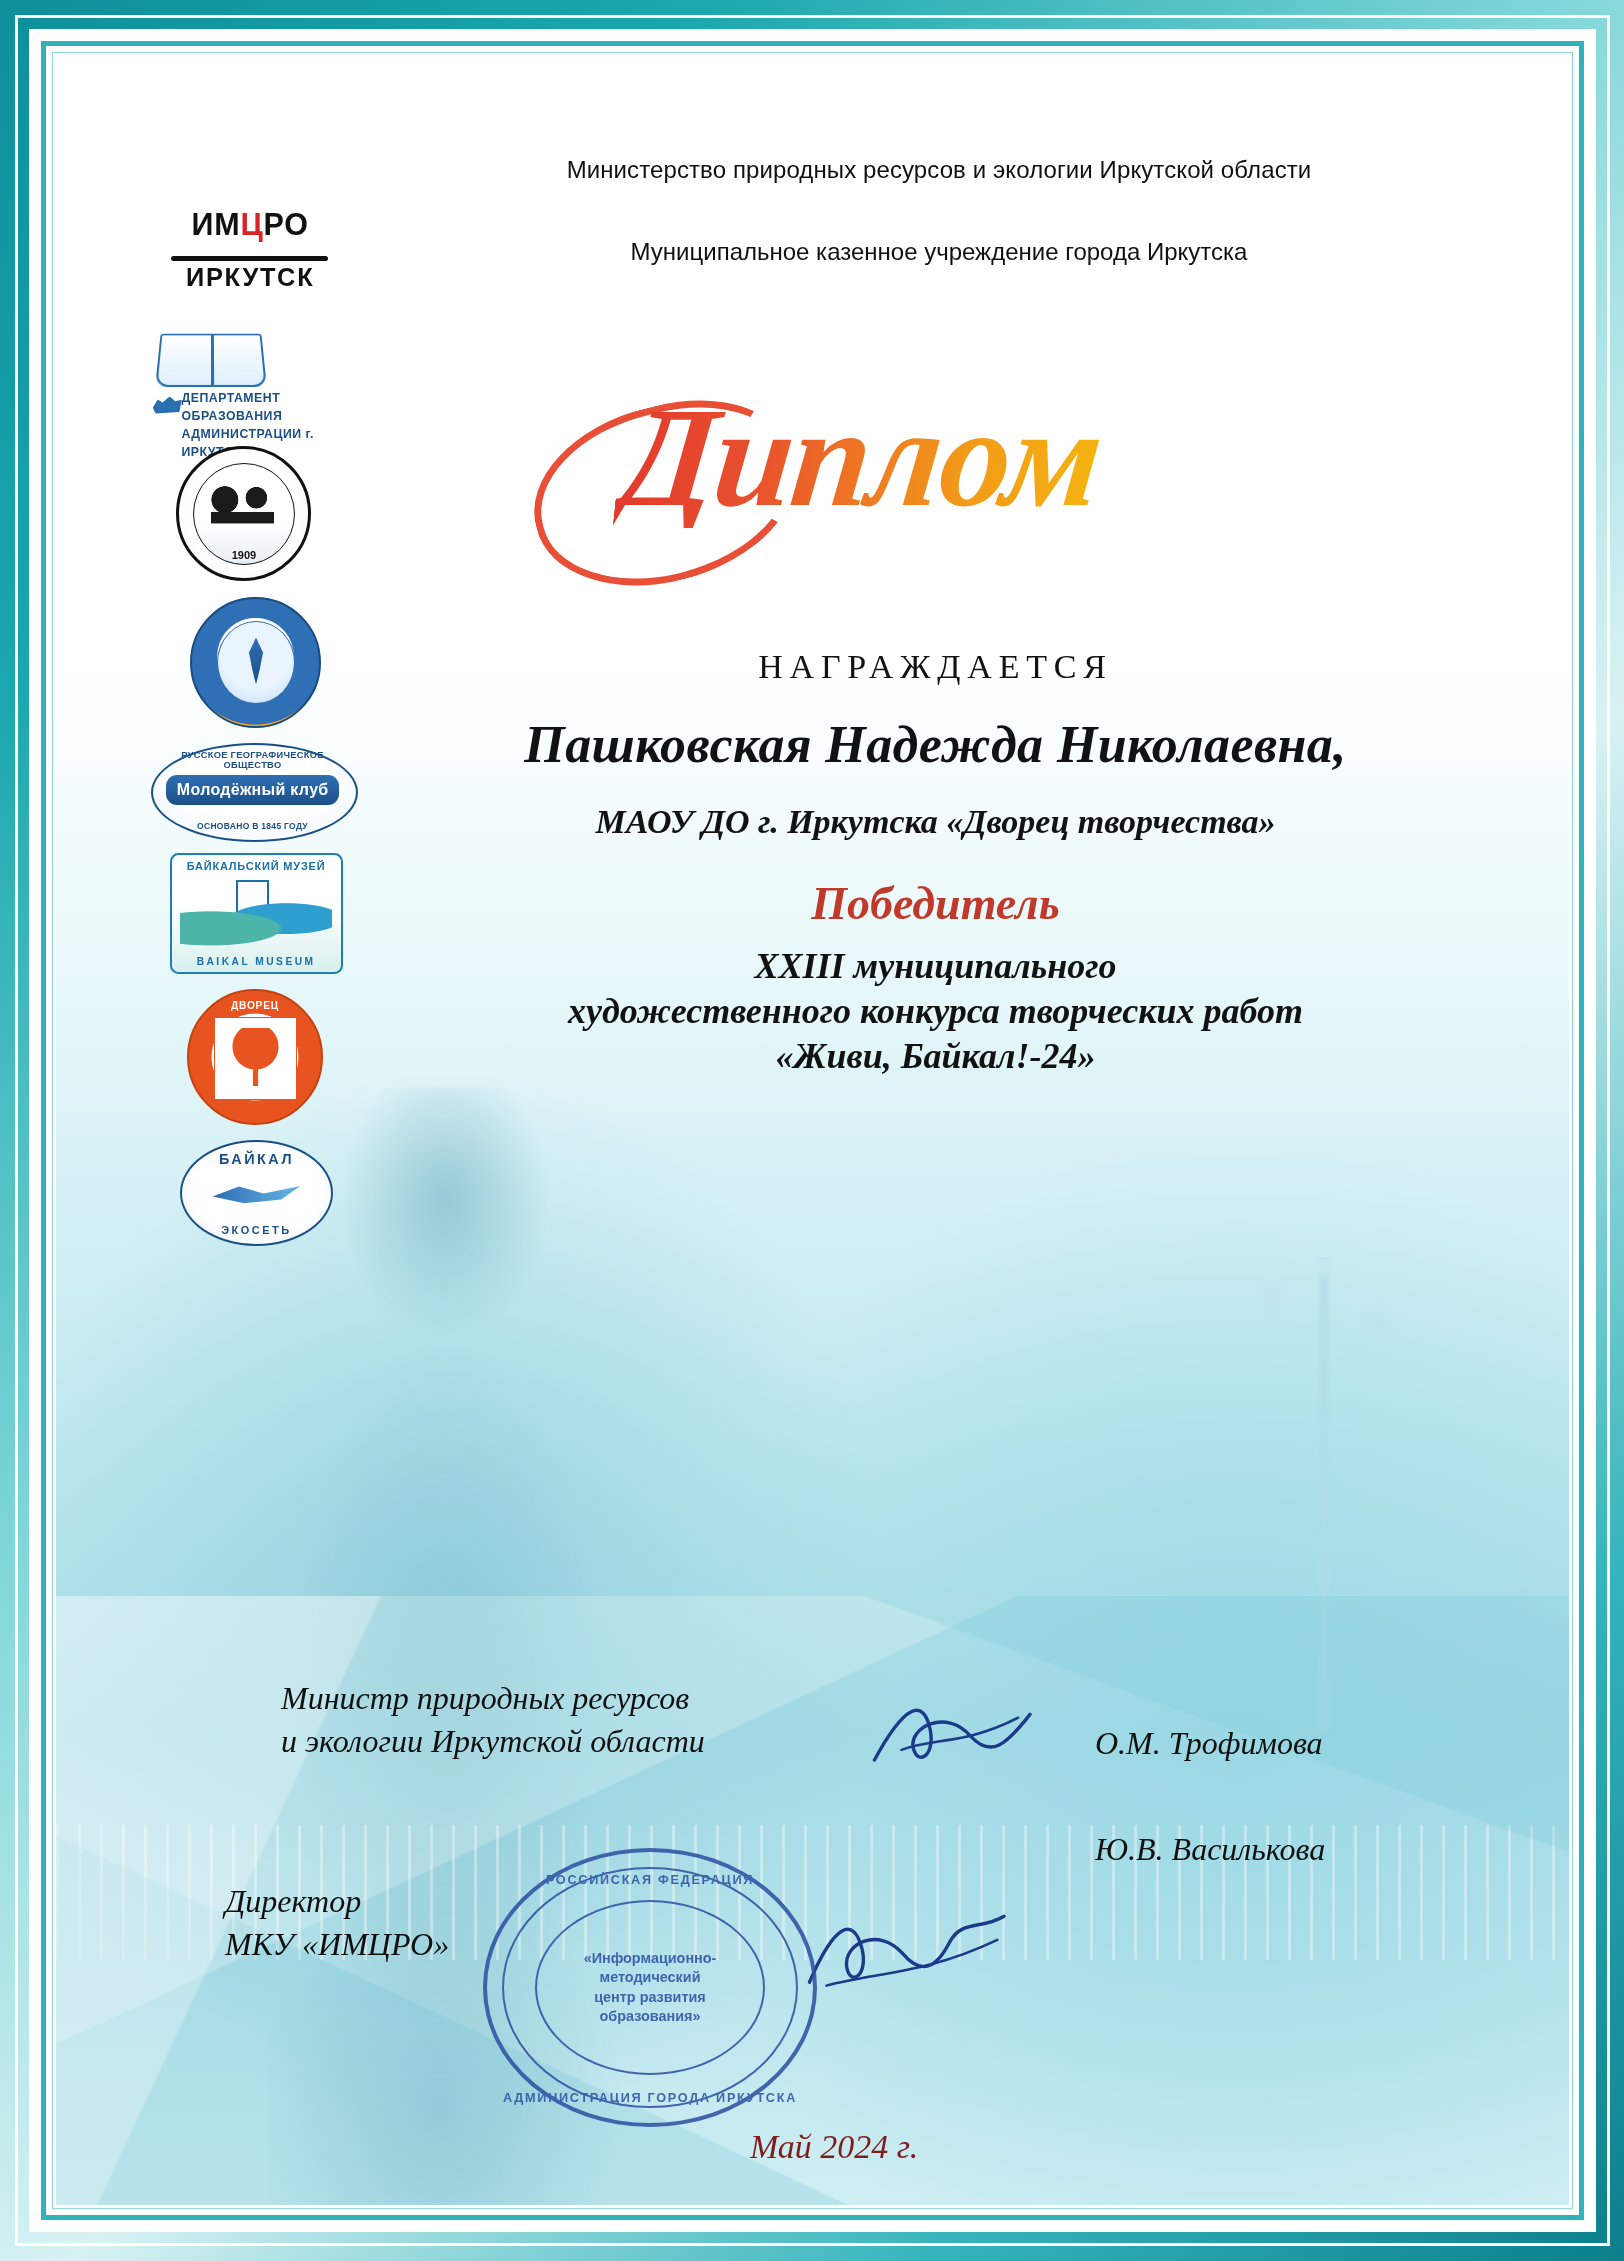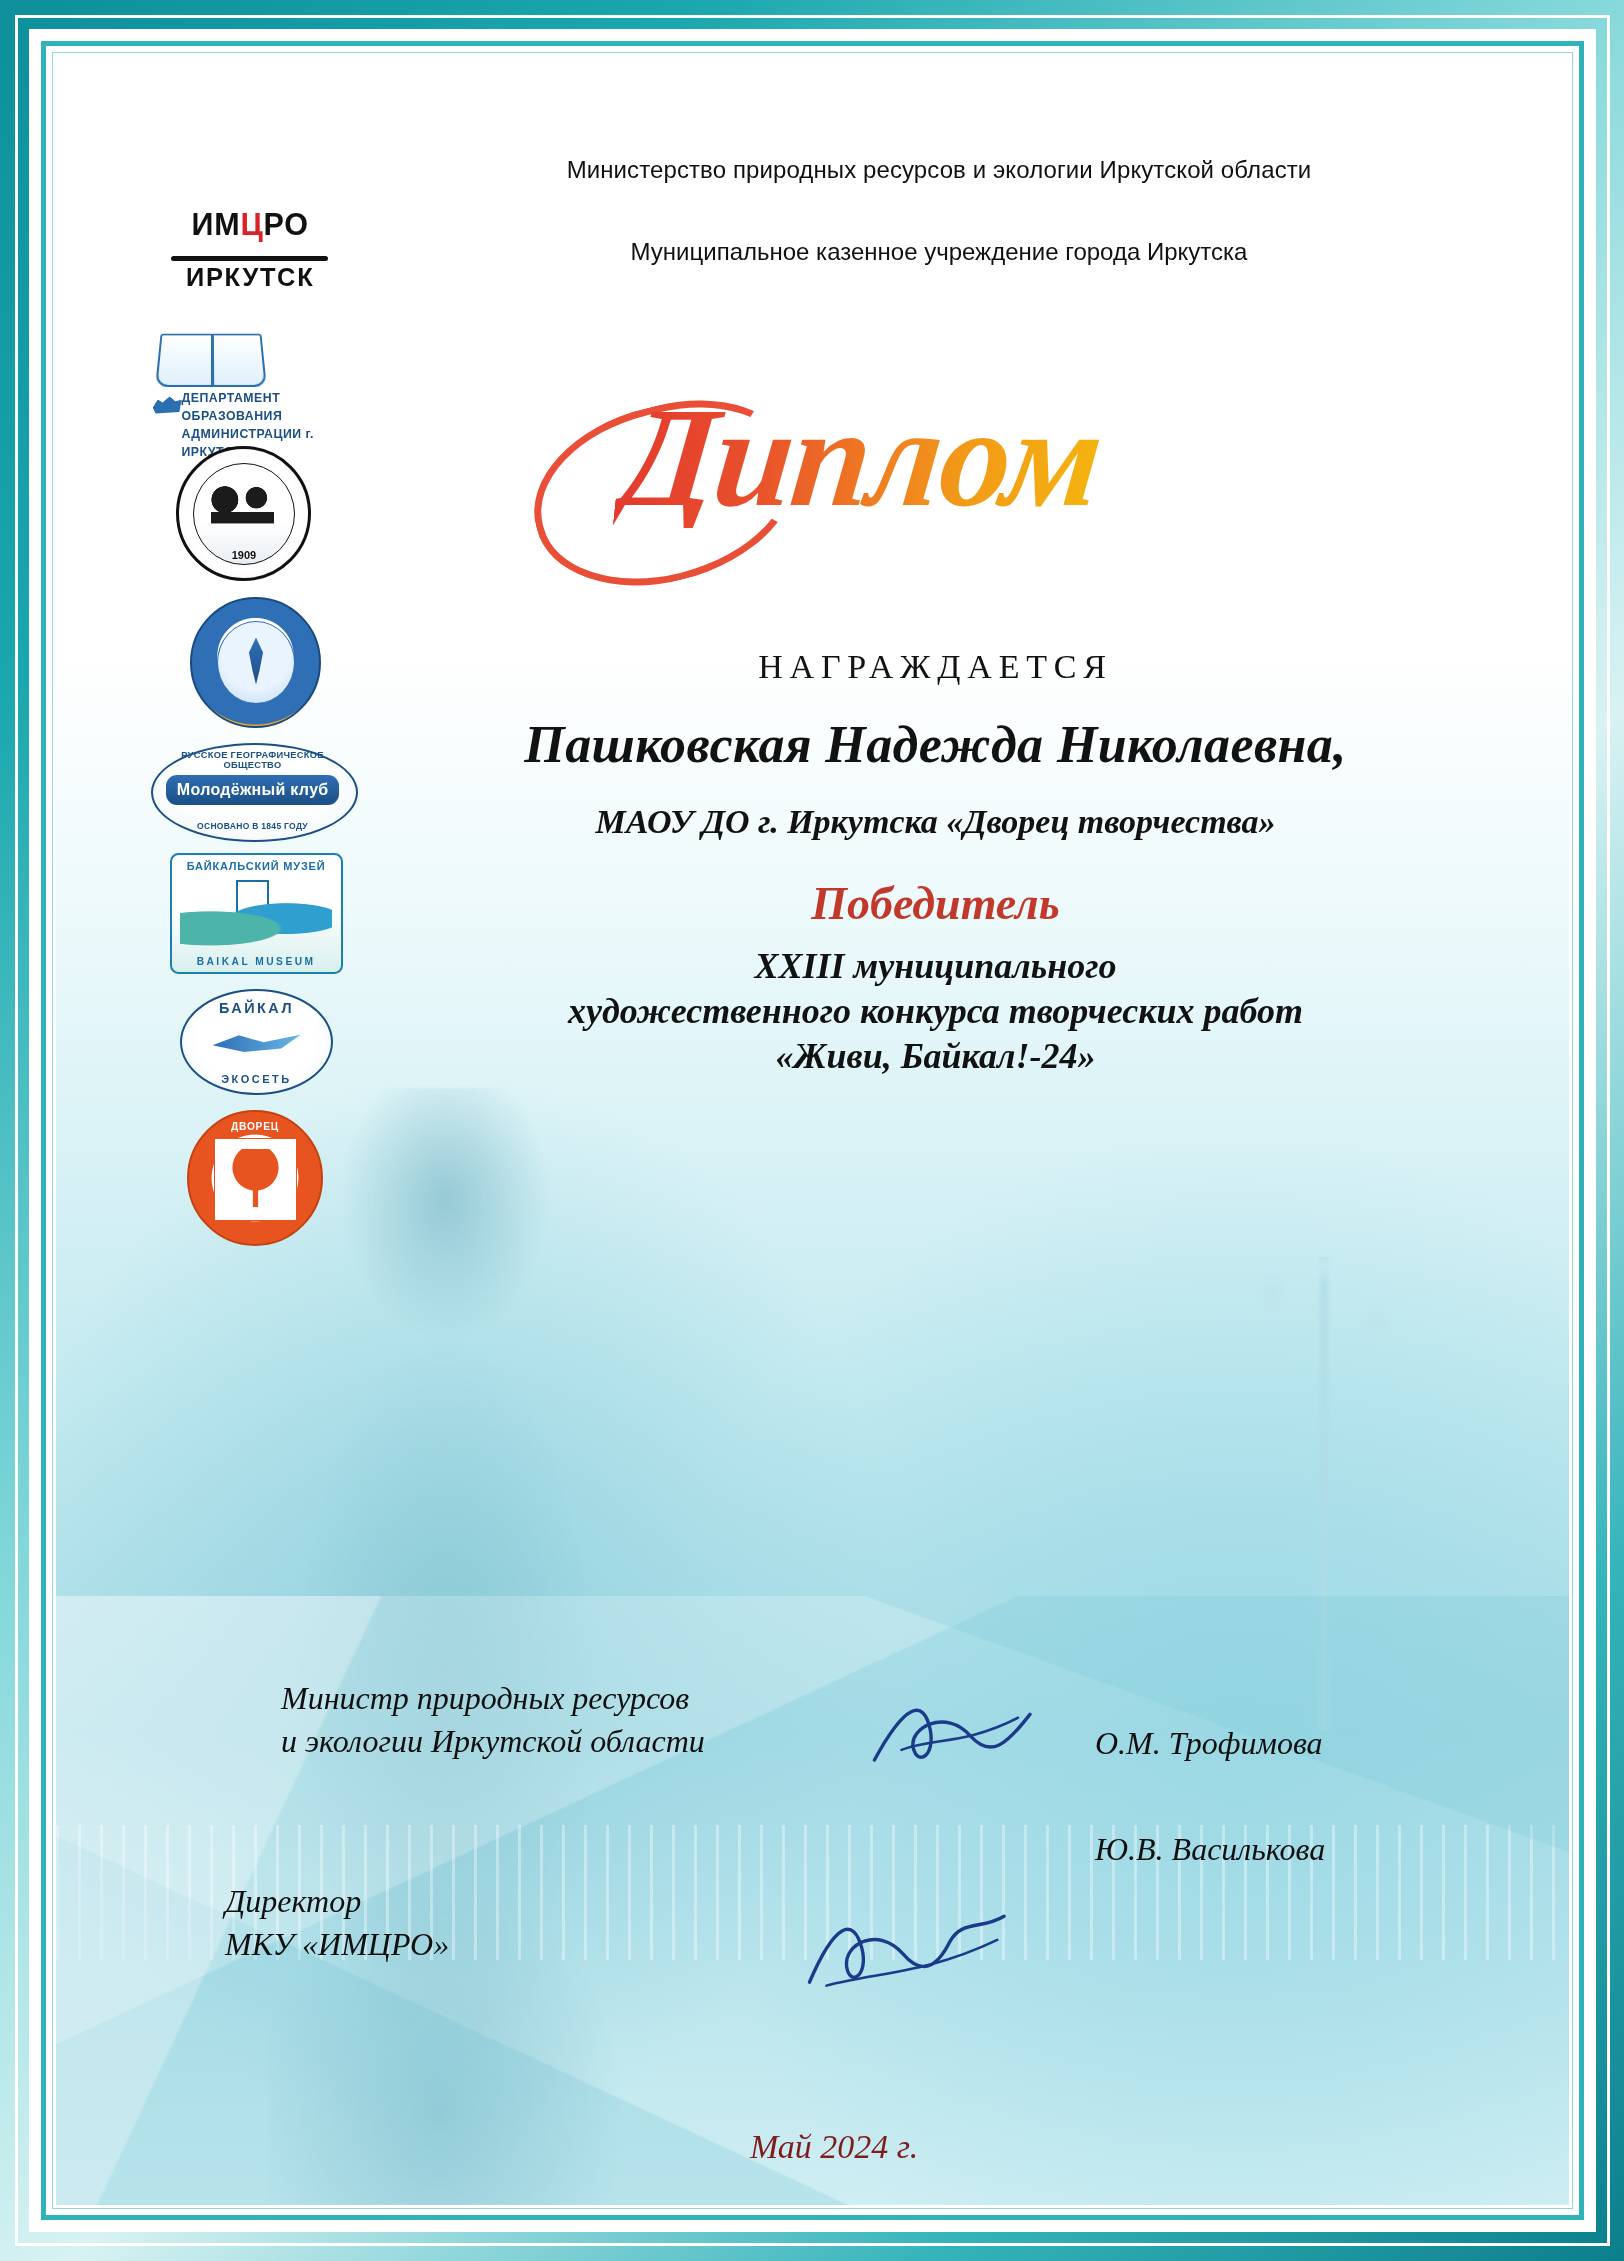--- a/index.html
+++ b/index.html
@@ -436,20 +436,35 @@
       <div>МКУ «ИМЦРО»</div>
     </div>
     <div class="scribble scr-2">
       <svg width="220" height="110" viewBox="0 0 260 130">
         <path d="M10 96 C 40 26, 62 18, 72 56 C 80 88, 58 102, 54 78 C 50 50, 92 30, 120 62 C 142 88, 160 80, 176 48 C 190 22, 214 34, 240 18" fill="none" stroke="#1b3a8a" stroke-width="4" stroke-linecap="round"></path>
         <path d="M30 100 C 92 84, 148 86, 232 46" fill="none" stroke="#1b3a8a" stroke-width="3" stroke-linecap="round"></path>
       </svg>
     </div>
     <div class="name name-2">Ю.В. Василькова</div>
 
+    <div class="stamp">
+      <div class="ring"></div>
+      <div class="ring2"></div>
+      <div class="ring3"></div>
+      <div class="arc-top">РОССИЙСКАЯ ФЕДЕРАЦИЯ</div>
+      <div class="arc-bot">АДМИНИСТРАЦИЯ ГОРОДА ИРКУТСКА</div>
+      <div class="center">
+        <div>
+          <div>«Информационно-</div>
+          <div>методический</div>
+          <div>центр развития</div>
+          <div>образования»</div>
+        </div>
+      </div>
+    </div>
 
     <div class="date">Май 2024 г.</div>
 
     <div class="logos">
 
       <div class="logo logo-imcro">
         <div class="word">
           <span>ИМ</span><span class="red">Ц</span><span>РО</span>
         </div>
         <div class="bar"></div>
@@ -483,28 +498,28 @@
         <div class="bot-txt">ОСНОВАНО В 1845 ГОДУ</div>
       </div>
 
       <div class="logo logo-museum">
         <div class="arc">БАЙКАЛЬСКИЙ МУЗЕЙ</div>
         <div class="sq"></div>
         <div class="wave"></div>
         <div class="bot">BAIKAL MUSEUM</div>
       </div>
 
+      <div class="logo logo-palace">
+        <div class="cap">ДВОРЕЦ</div>
+        <div class="square"></div>
+        <div class="tree"></div>
+      </div>
+
       <div class="logo logo-eco">
         <div class="t">БАЙКАЛ</div>
         <div class="bird"></div>
         <div class="b">ЭКОСЕТЬ</div>
       </div>
 
-      <div class="logo logo-palace">
-        <div class="cap">ДВОРЕЦ</div>
-        <div class="square"></div>
-        <div class="tree"></div>
-      </div>
-
     </div>
   </div>
 </div>
 
 
 </body></html>

